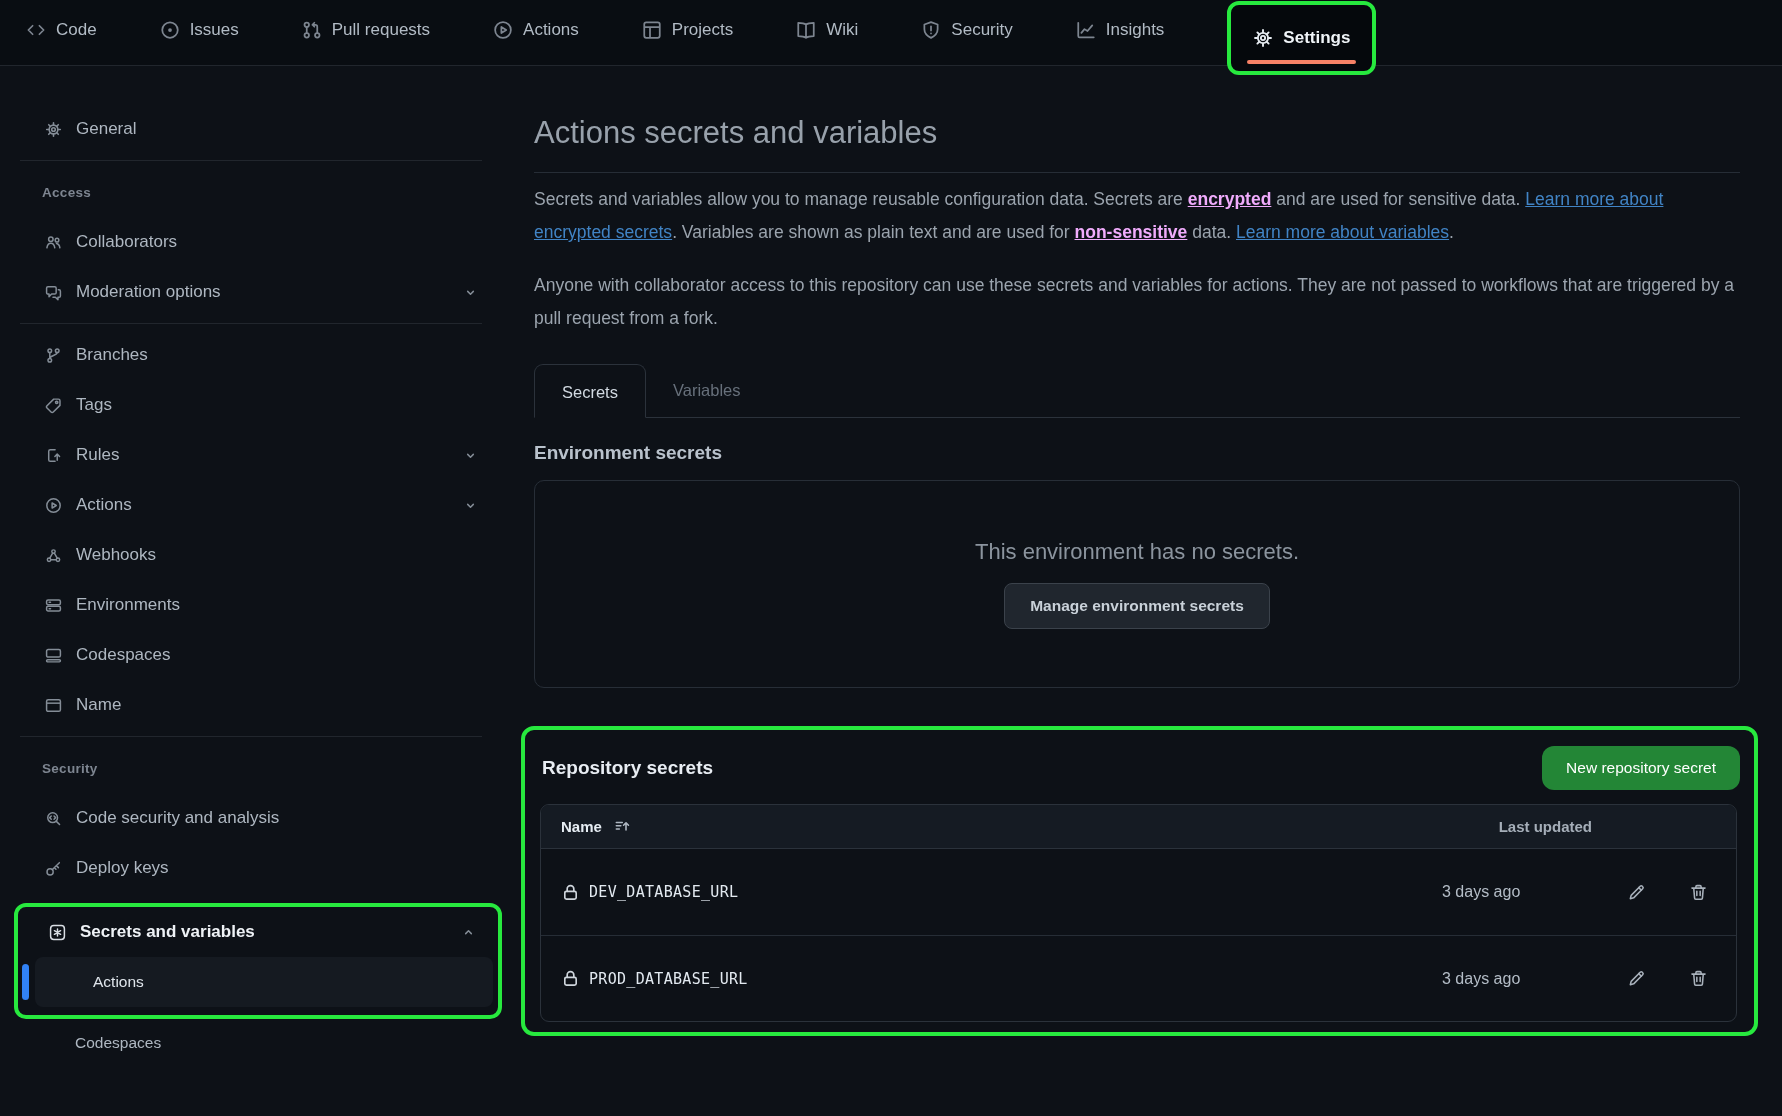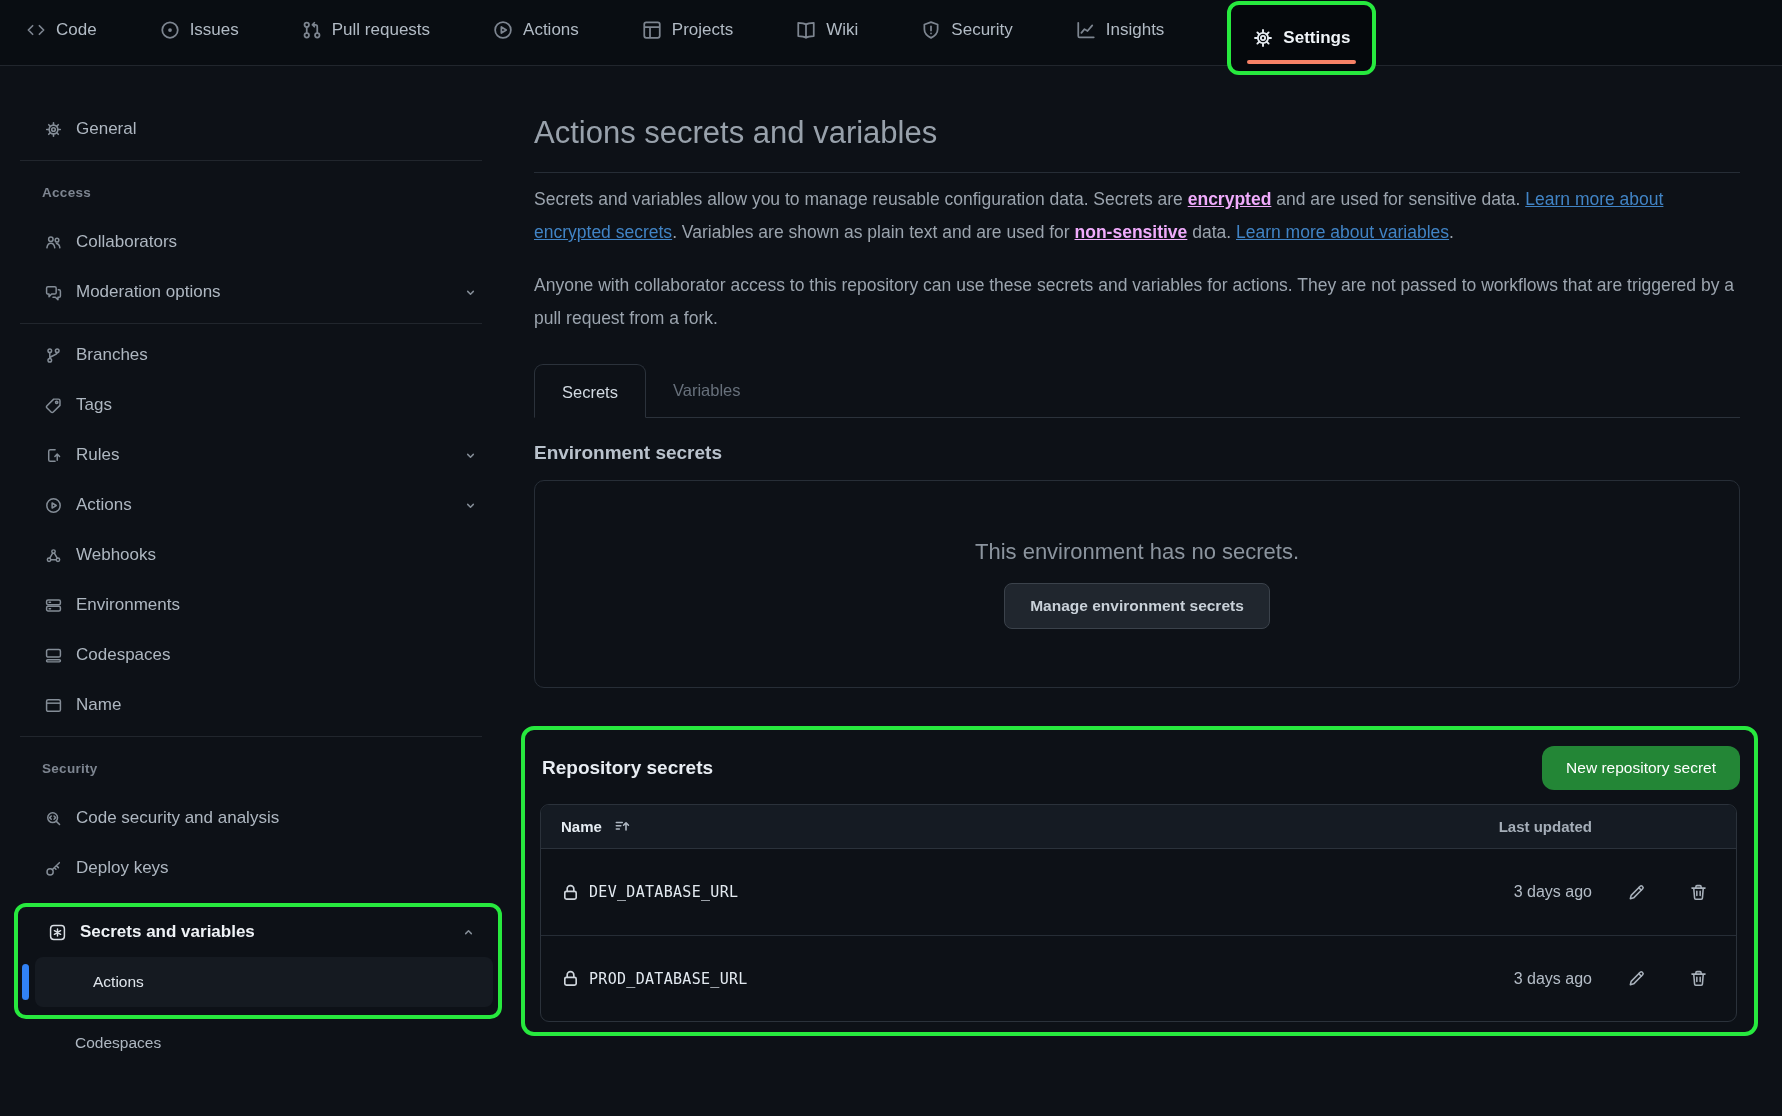--- a/index.html
+++ b/index.html
@@ -77,21 +77,21 @@
   .th-name { font-size:15px; font-weight:700; color:#e6edf3; margin-right:12px; }
   .sort-ctl { color:#aeb7c1; display:flex; align-items:center; cursor:pointer; }
   .th-updated { margin-left:auto; width:150px; text-align:right; font-size:15px; font-weight:600; color:#a5aeb8; }
   .hdr-spacer { width:124px; }
   .trow { height:86px; display:flex; align-items:center; padding:0 20px; }
   .trow + .trow { border-top:1px solid #262d36; }
   .lock { color:#cfd6dd; display:flex; }
   .secret-name { margin-left:9px; font-family:"DejaVu Sans Mono", monospace; font-size:15px;
                  font-weight:500; letter-spacing:.3px; color:#e2e9f0; }
   .row-right { margin-left:auto; display:flex; align-items:center; }
-  .updated { width:150px; text-align:right; font-size:16px; color:#b4bdc7; }
+  .updated { width:150px; font-size:16px; color:#b4bdc7; }
   .icon-btn { width:36px; height:36px; margin-left:26px; display:flex; align-items:center;
               justify-content:center; background:none; border:none; color:#a8b1bb; cursor:pointer; }
 
   .ic { display:inline-flex; }
   svg { display:block; }
 </style>
 </head>
 <body>
 
 <div class="screen">

